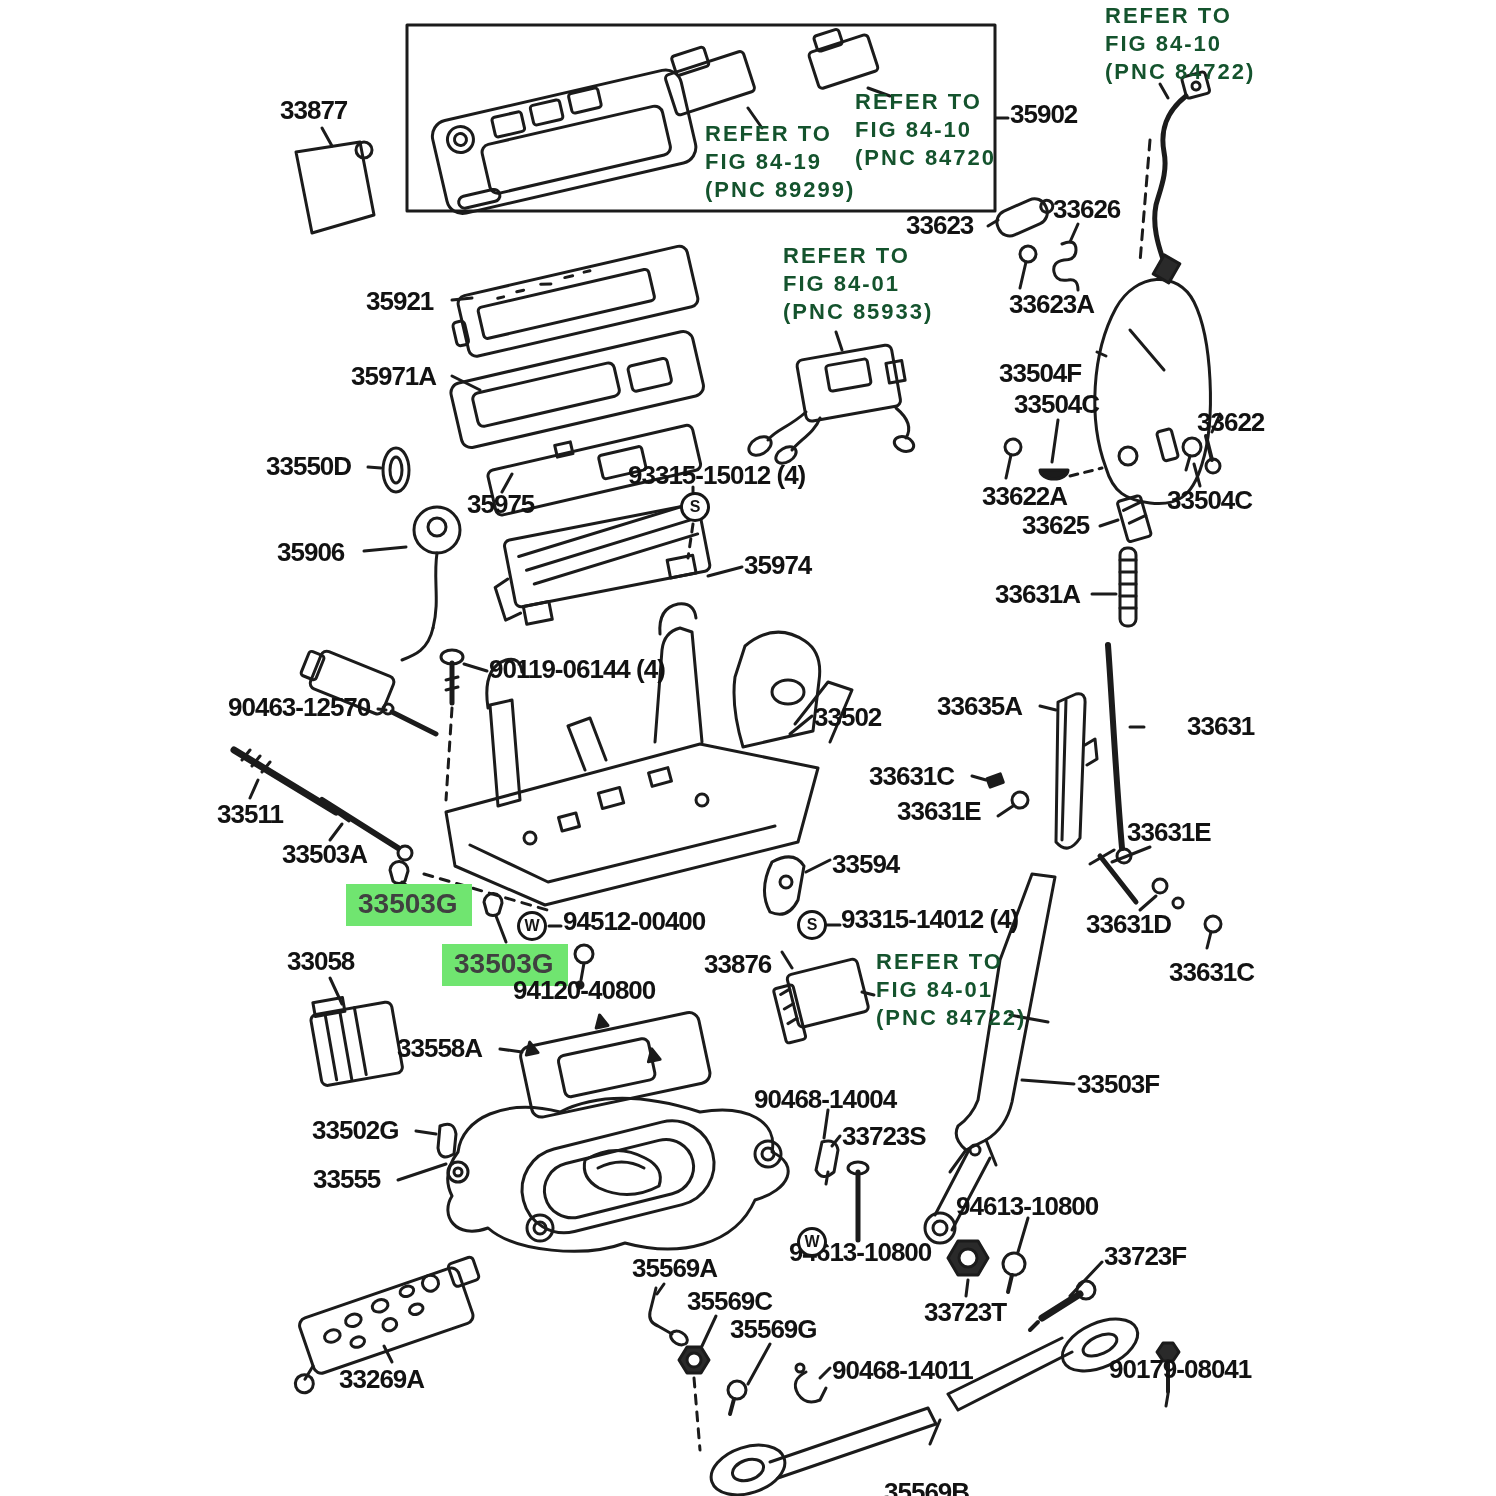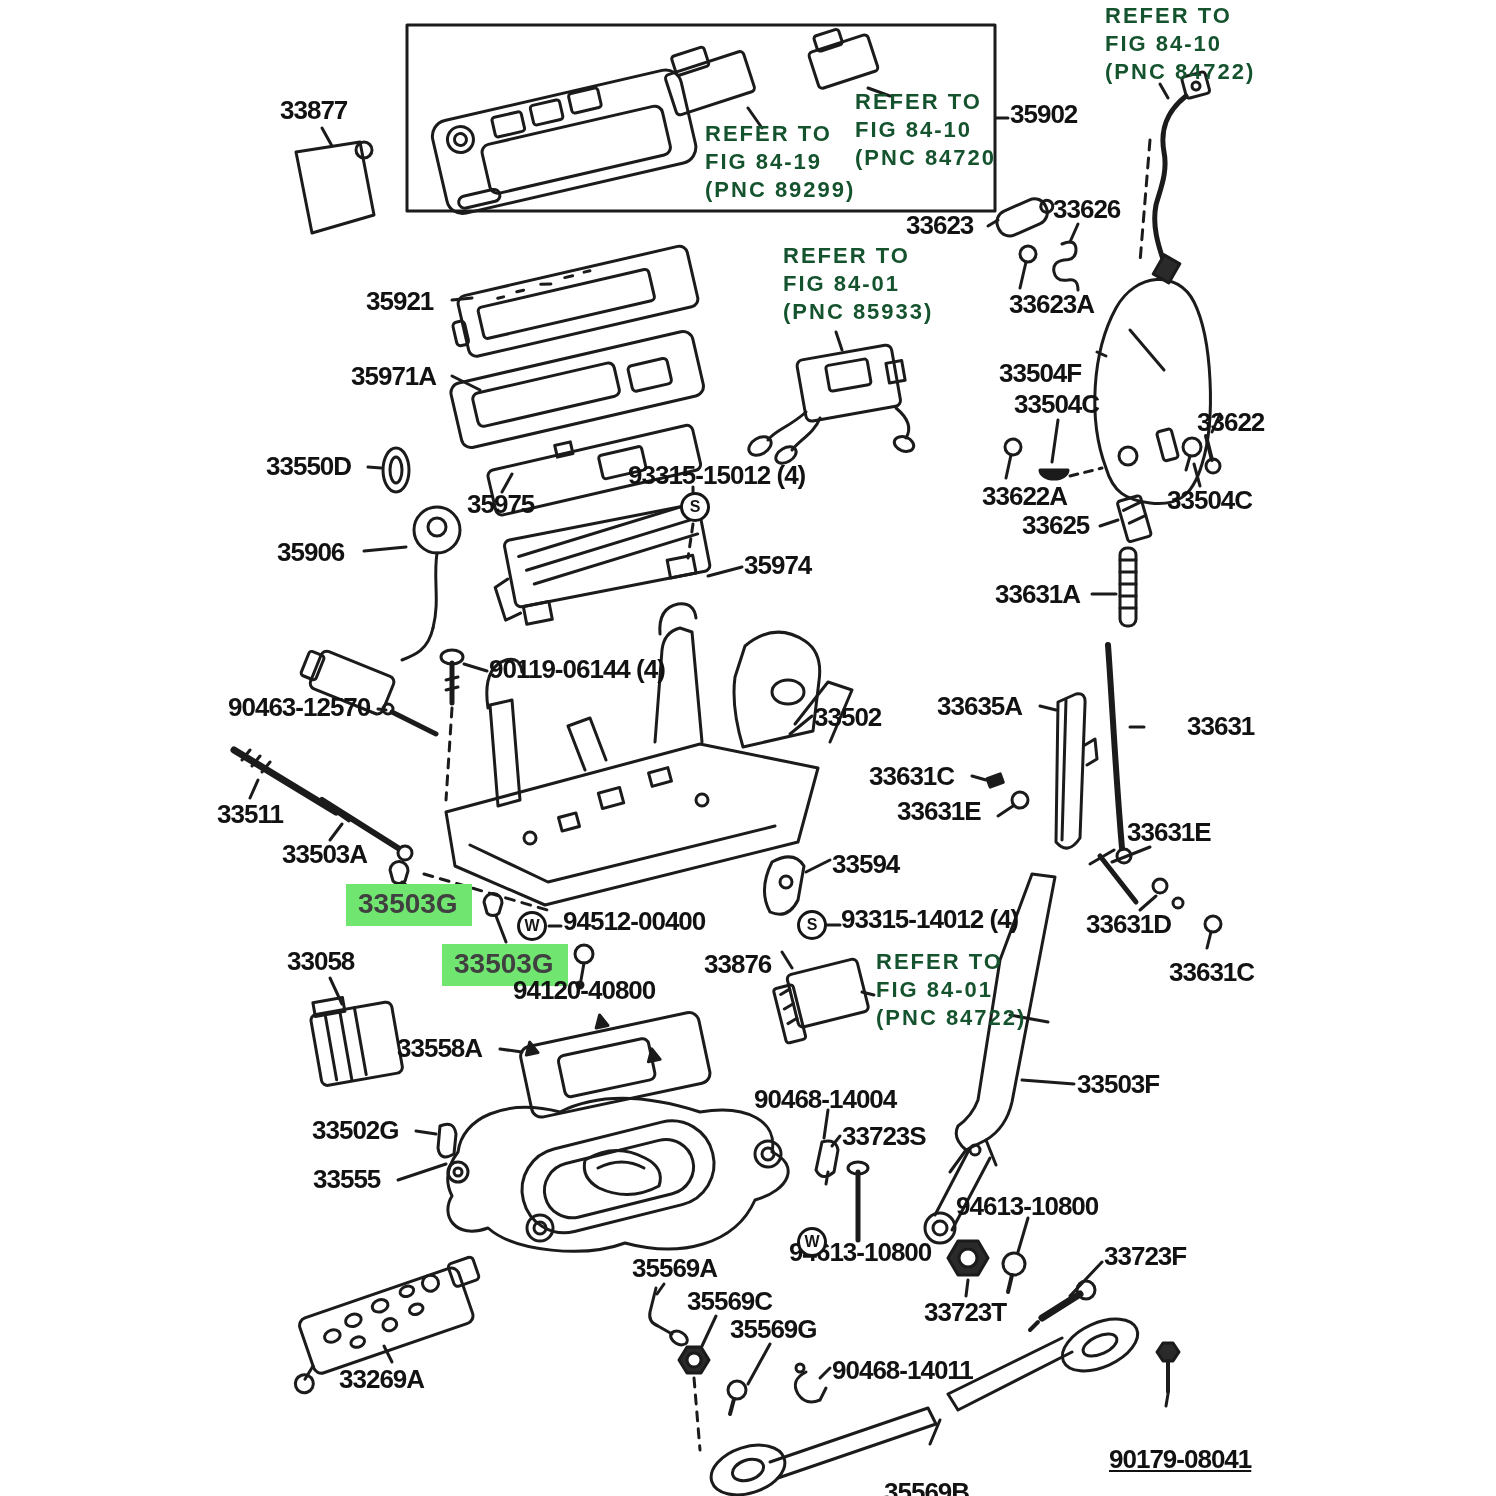--- a/index.html
+++ b/index.html
@@ -496,21 +496,21 @@
       <div class="plabel" style="left: 704px; top: 951px;">33876</div>
       <div class="plabel" style="left: 1077px; top: 1071px;">33503F</div>
       <div class="plabel" style="left: 754px; top: 1086px;">90468-14004</div>
       <div class="plabel" style="left: 842px; top: 1123px;">33723S</div>
       <div class="plabel" style="left: 789px; top: 1239px;">94613-10800</div>
       <div class="plabel" style="left: 956px; top: 1193px;">94613-10800</div>
       <div class="plabel" style="left: 1104px; top: 1243px;">33723F</div>
       <div class="plabel" style="left: 924px; top: 1299px;">33723T</div>
       <div class="plabel" style="left: 832px; top: 1357px;">90468-14011</div>
       <div class="plabel" style="left: 884px; top: 1447px; margin-top: 32px;">35569B</div>
-      <div class="plabel" style="left: 1109px; top: 1446px; text-decoration: underline;">90179-08041</div>
+      <div class="plabel" style="left: 1109px; top: 1356px;">90179-08041</div>
       <div class="plabel" style="left: 632px; top: 1255px;">35569A</div>
       <div class="plabel" style="left: 687px; top: 1288px;">35569C</div>
       <div class="plabel" style="left: 730px; top: 1316px;">35569G</div>
     </div>
   <div id="notes">
       <div class="pnote" style="left: 705px; top: 120px;">
         <div>REFER TO</div>
         <div>FIG 84-19</div>
         <div>(PNC 89299)</div>
       </div>

